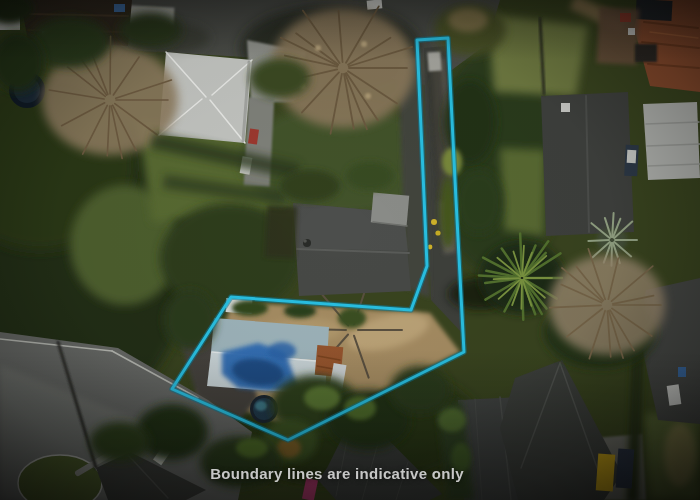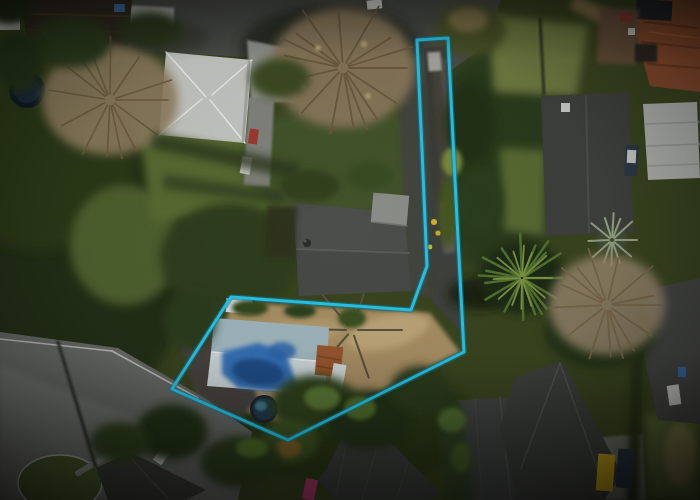--- a/index.html
+++ b/index.html
@@ -353,13 +353,14 @@
     <g id="boundary-root">
         <polygon points="417,40 448,38 456,200 464,352 288,440 172,389 231,297 411,310 427,266 422,150" fill="none" stroke="#0d7e9b" stroke-width="5.5" opacity="0.55" stroke-linejoin="round"></polygon>
         <polygon points="417,40 448,38 456,200 464,352 288,440 172,389 231,297 411,310 427,266 422,150" fill="none" stroke="#29c0e2" stroke-width="3" stroke-linejoin="round"></polygon>
       </g>
 
     <rect x="0" y="0" width="700" height="500" fill="url(#vignette)"></rect>
     <rect x="0" y="0" width="700" height="500" fill="url(#bottom-fade)"></rect>
     <rect x="0" y="0" width="700" height="500" fill="url(#top-fade)"></rect>
   </svg>
 
+  <div class="caption">Boundary lines are indicative only</div>
 </div>
 
 </body></html>

